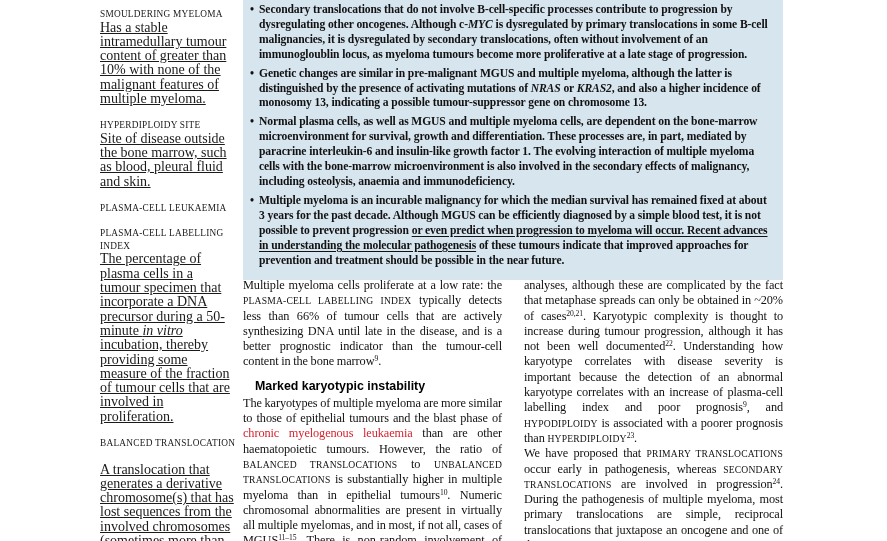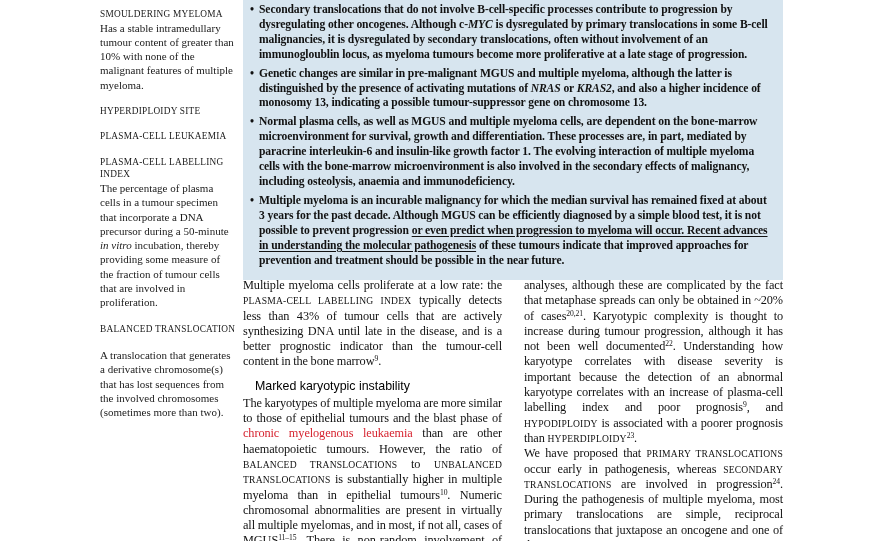--- a/index.html
+++ b/index.html
@@ -3,59 +3,60 @@
 <meta charset="utf-8">
 <style>
   html,body{margin:0;padding:0;background:#fff;}
   .page{position:relative;width:887px;height:541px;background:#fff;overflow:hidden;
         font-family:"Liberation Serif", serif;color:#111;}
 
   
   .glossary{position:absolute;left:100px;top:8px;width:136px;}
   .gl-entry{margin-bottom:13px;}
   .gl-term{font-size:9.3px;letter-spacing:.25px;line-height:12.5px;color:#1a1a1a;}
-  .gl-def{font-size:11px;line-height:14.3px;color:#1a1a1a;}
+  .gl-def{font-size:14px;line-height:14.3px;color:#1a1a1a;text-decoration:underline;}
 
   
   .content{position:absolute;left:243px;top:0;width:540px;height:541px;}
 
   .summary-box{position:absolute;top:0;left:0;right:0;min-height:244px;
                background:var(--box-bg,#d7e5ef);box-sizing:border-box;
                padding:3px 10px 8px 7px;}
   .summary-box ul{margin:0;padding:0;list-style:none;}
   .summary-box li{position:relative;padding-left:9px;margin-bottom:4px;
                   font-weight:bold;font-size:11.6px;line-height:14.9px;
                   letter-spacing:-.1px;text-align:left;}
   .summary-box li .bullet{position:absolute;left:0;top:0;font-weight:bold;}
 
   .cols{position:absolute;top:278px;left:0;display:flex;gap:22px;}
   .col{width:259px;}
   .col p{margin:0;font-size:12.3px;line-height:15.3px;text-align:justify;
          letter-spacing:-.1px;word-spacing:-.3px;}
   .col h3{margin:9px 0 3px 0;font-family:"Liberation Sans", sans-serif;
-          font-weight:normal;font-size:12.4px;line-height:14px;color:#000;padding-left:12px;}
+          font-weight:bold;font-size:12.4px;line-height:14px;color:#000;padding-left:12px;}
 
   
   .st-i{font-style:italic;}
   .st-sc{font-size:.78em;letter-spacing:.2px;}
   .st-sup{font-size:.62em;vertical-align:4px;line-height:0;}
   .st-red{color:var(--link-red,#d6232f);}
   .st-u{text-decoration:underline;text-decoration-thickness:1px;text-underline-offset:2px;}
 </style>
 </head>
 <body>
 
 <div class="page">
   <aside class="glossary">
       <div class="gl-entry">
         <div class="gl-term">SMOULDERING MYELOMA</div>
         <div class="gl-def"><span>Has a stable intramedullary tumour content of greater than 10% with none of the malignant features of multiple myeloma.</span></div>
       </div>
       <div class="gl-entry">
         <div class="gl-term">HYPERDIPLOIDY SITE</div>
+        <div class="gl-def"><span>Site of disease outside the bone marrow, such as blood, pleural fluid and skin.</span></div>
       </div>
       <div class="gl-entry">
         <div class="gl-term">PLASMA-CELL LEUKAEMIA</div>
       </div>
       <div class="gl-entry">
         <div class="gl-term">PLASMA-CELL LABELLING INDEX</div>
         <div class="gl-def"><span>The percentage of plasma cells in a tumour specimen that incorporate a DNA precursor during a 50-minute </span><span class="st-i">in vitro</span><span> incubation, thereby providing some measure of the fraction of tumour cells that are involved in proliferation.</span></div>
       </div>
       <div class="gl-entry">
         <div class="gl-term">BALANCED TRANSLOCATION</div>
@@ -68,21 +69,21 @@
     <section class="summary-box">
       <ul>
           <li><span class="bullet">•</span><span>Secondary translocations that do not involve B-cell-specific processes contribute to progression by dysregulating other oncogenes. Although c-</span><span class="st-i">MYC</span><span> is dysregulated by primary translocations in some B-cell malignancies, it is dysregulated by secondary translocations, often without involvement of an immunogloublin locus, as myeloma tumours become more proliferative at a late stage of progression.</span></li>
           <li><span class="bullet">•</span><span>Genetic changes are similar in pre-malignant MGUS and multiple myeloma, although the latter is distinguished by the presence of activating mutations of </span><span class="st-i">NRAS</span><span> or </span><span class="st-i">KRAS2</span><span>, and also a higher incidence of monosomy 13, indicating a possible tumour-suppressor gene on chromosome 13.</span></li>
           <li><span class="bullet">•</span><span>Normal plasma cells, as well as MGUS and multiple myeloma cells, are dependent on the bone-marrow microenvironment for survival, growth and differentiation. These processes are, in part, mediated by paracrine interleukin-6 and insulin-like growth factor 1. The evolving interaction of multiple myeloma cells with the bone-marrow microenvironment is also involved in the secondary effects of malignancy, including osteolysis, anaemia and immunodeficiency.</span></li>
           <li><span class="bullet">•</span><span>Multiple myeloma is an incurable malignancy for which the median survival has remained fixed at about 3 years for the past decade. Although MGUS can be efficiently diagnosed by a simple blood test, it is not possible to prevent progression </span><span class="st-u">or even predict when progression to myeloma will occur. Recent advances in understanding the molecular pathogenesis</span><span> of these tumours indicate that improved approaches for prevention and treatment should be possible in the near future.</span></li>
         </ul>
     </section>
     <div class="cols">
       <div class="col">
-          <p><span>Multiple myeloma cells proliferate at a low rate: the </span><span class="st-sc">PLASMA-CELL LABELLING INDEX</span><span> typically detects less than 43% of tumour cells that are actively synthesizing DNA until late in the disease, and is a better prognostic indicator than the tumour-cell content in the bone marrow</span><span class="st-sup">9</span><span>.</span></p>
+          <p><span>Multiple myeloma cells proliferate at a low rate: the </span><span class="st-sc">PLASMA-CELL LABELLING INDEX</span><span> typically detects less than 66% of tumour cells that are actively synthesizing DNA until late in the disease, and is a better prognostic indicator than the tumour-cell content in the bone marrow</span><span class="st-sup">9</span><span>.</span></p>
           <h3>Marked karyotypic instability</h3>
           <p><span>The karyotypes of multiple myeloma are more similar to those of epithelial tumours and the blast phase of </span><span class="st-red">chronic myelogenous leukaemia</span><span> than are other haematopoietic tumours. However, the ratio of </span><span class="st-sc">BALANCED TRANSLOCATIONS</span><span> to </span><span class="st-sc">UNBALANCED TRANSLOCATIONS</span><span> is substantially higher in multiple myeloma than in epithelial tumours</span><span class="st-sup">10</span><span>. Numeric chromosomal abnormalities are present in virtually all multiple myelomas, and in most, if not all, cases of MGUS</span><span class="st-sup">11–15</span><span>. There is non-random involvement of different chromosomes in different myelomas, and often heterogeneity among cells within a tumour. </span></p>
         </div>
       <div class="col">
           <p><span>analyses, although these are complicated by the fact that metaphase spreads can only be obtained in ~20% of cases</span><span class="st-sup">20,21</span><span>. Karyotypic complexity is thought to increase during tumour progression, although it has not been well documented</span><span class="st-sup">22</span><span>. Understanding how karyotype correlates with disease severity is important because the detection of an abnormal karyotype correlates with an increase of plasma-cell labelling index and poor prognosis</span><span class="st-sup">9</span><span>, and </span><span class="st-sc">HYPODIPLOIDY</span><span> is associated with a poorer prognosis than </span><span class="st-sc">HYPERDIPLOIDY</span><span class="st-sup">23</span><span>.</span></p>
           <p><span>We have proposed that </span><span class="st-sc">PRIMARY TRANSLOCATIONS</span><span> occur early in pathogenesis, whereas </span><span class="st-sc">SECONDARY TRANSLOCATIONS</span><span> are involved in progression</span><span class="st-sup">24</span><span>. During the pathogenesis of multiple myeloma, most primary translocations are simple, reciprocal translocations that juxtapose an oncogene and one of the Ig </span></p>
         </div>
     </div>
   </main>
 </div>

